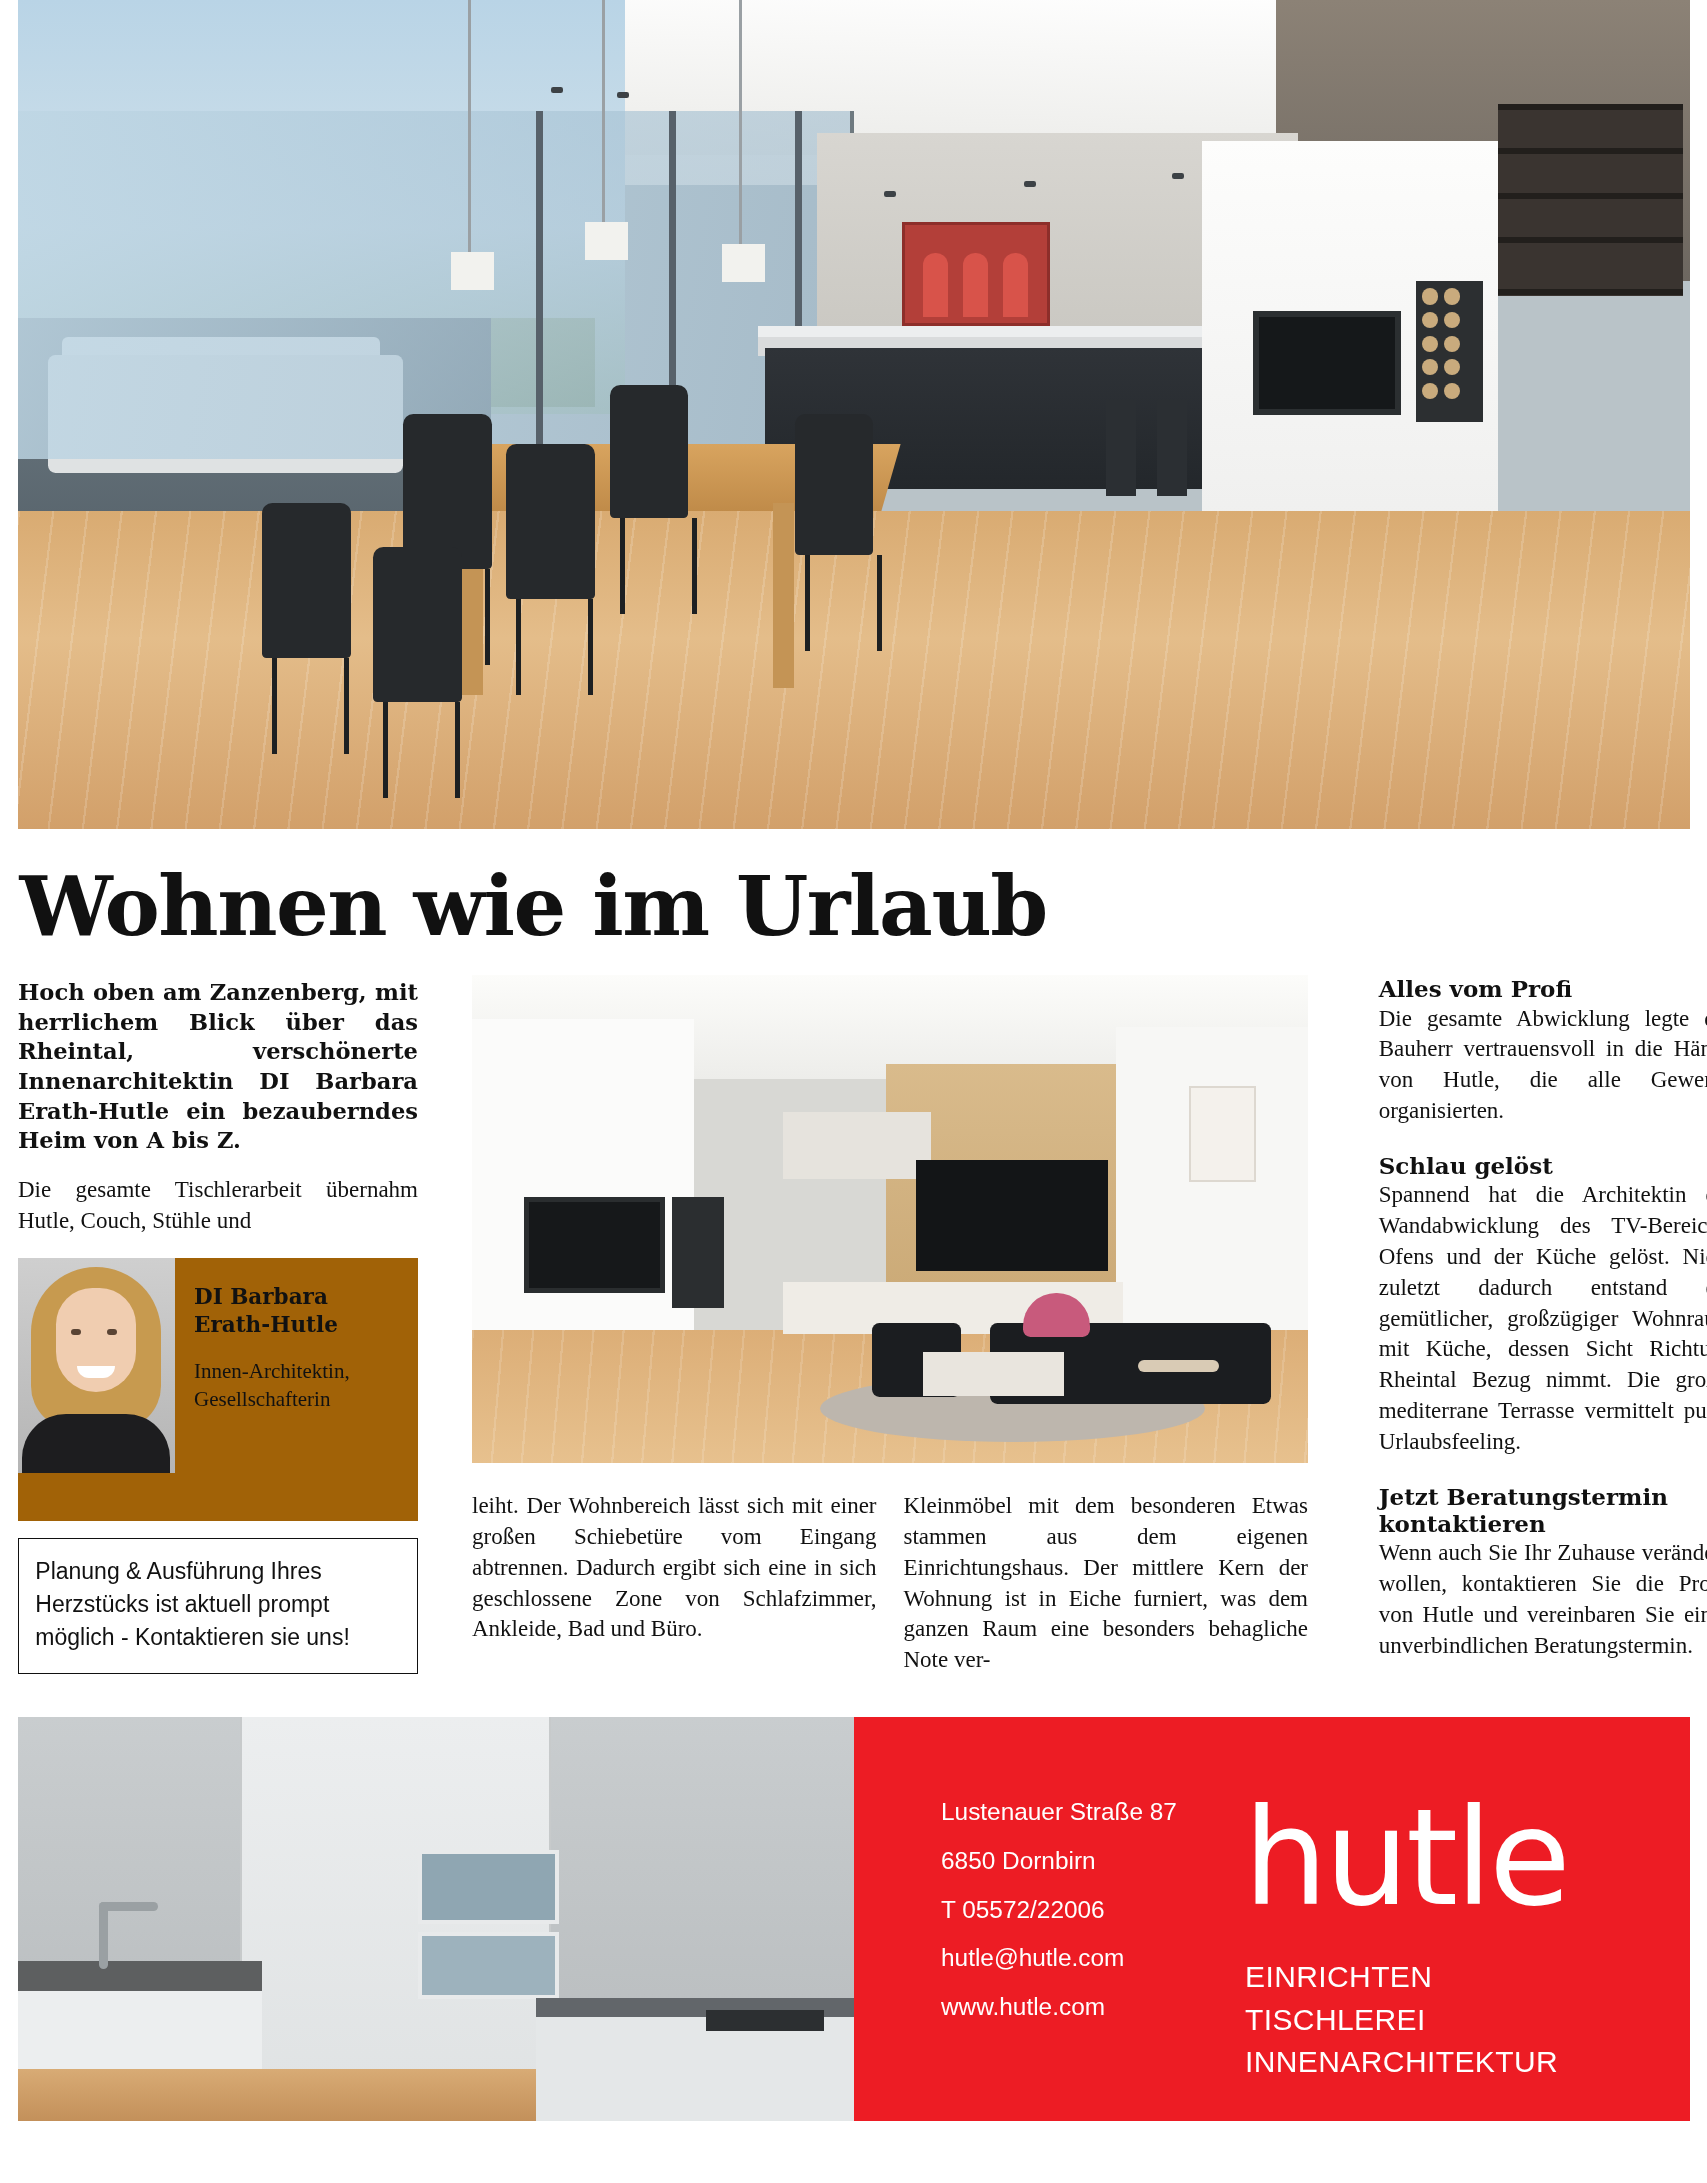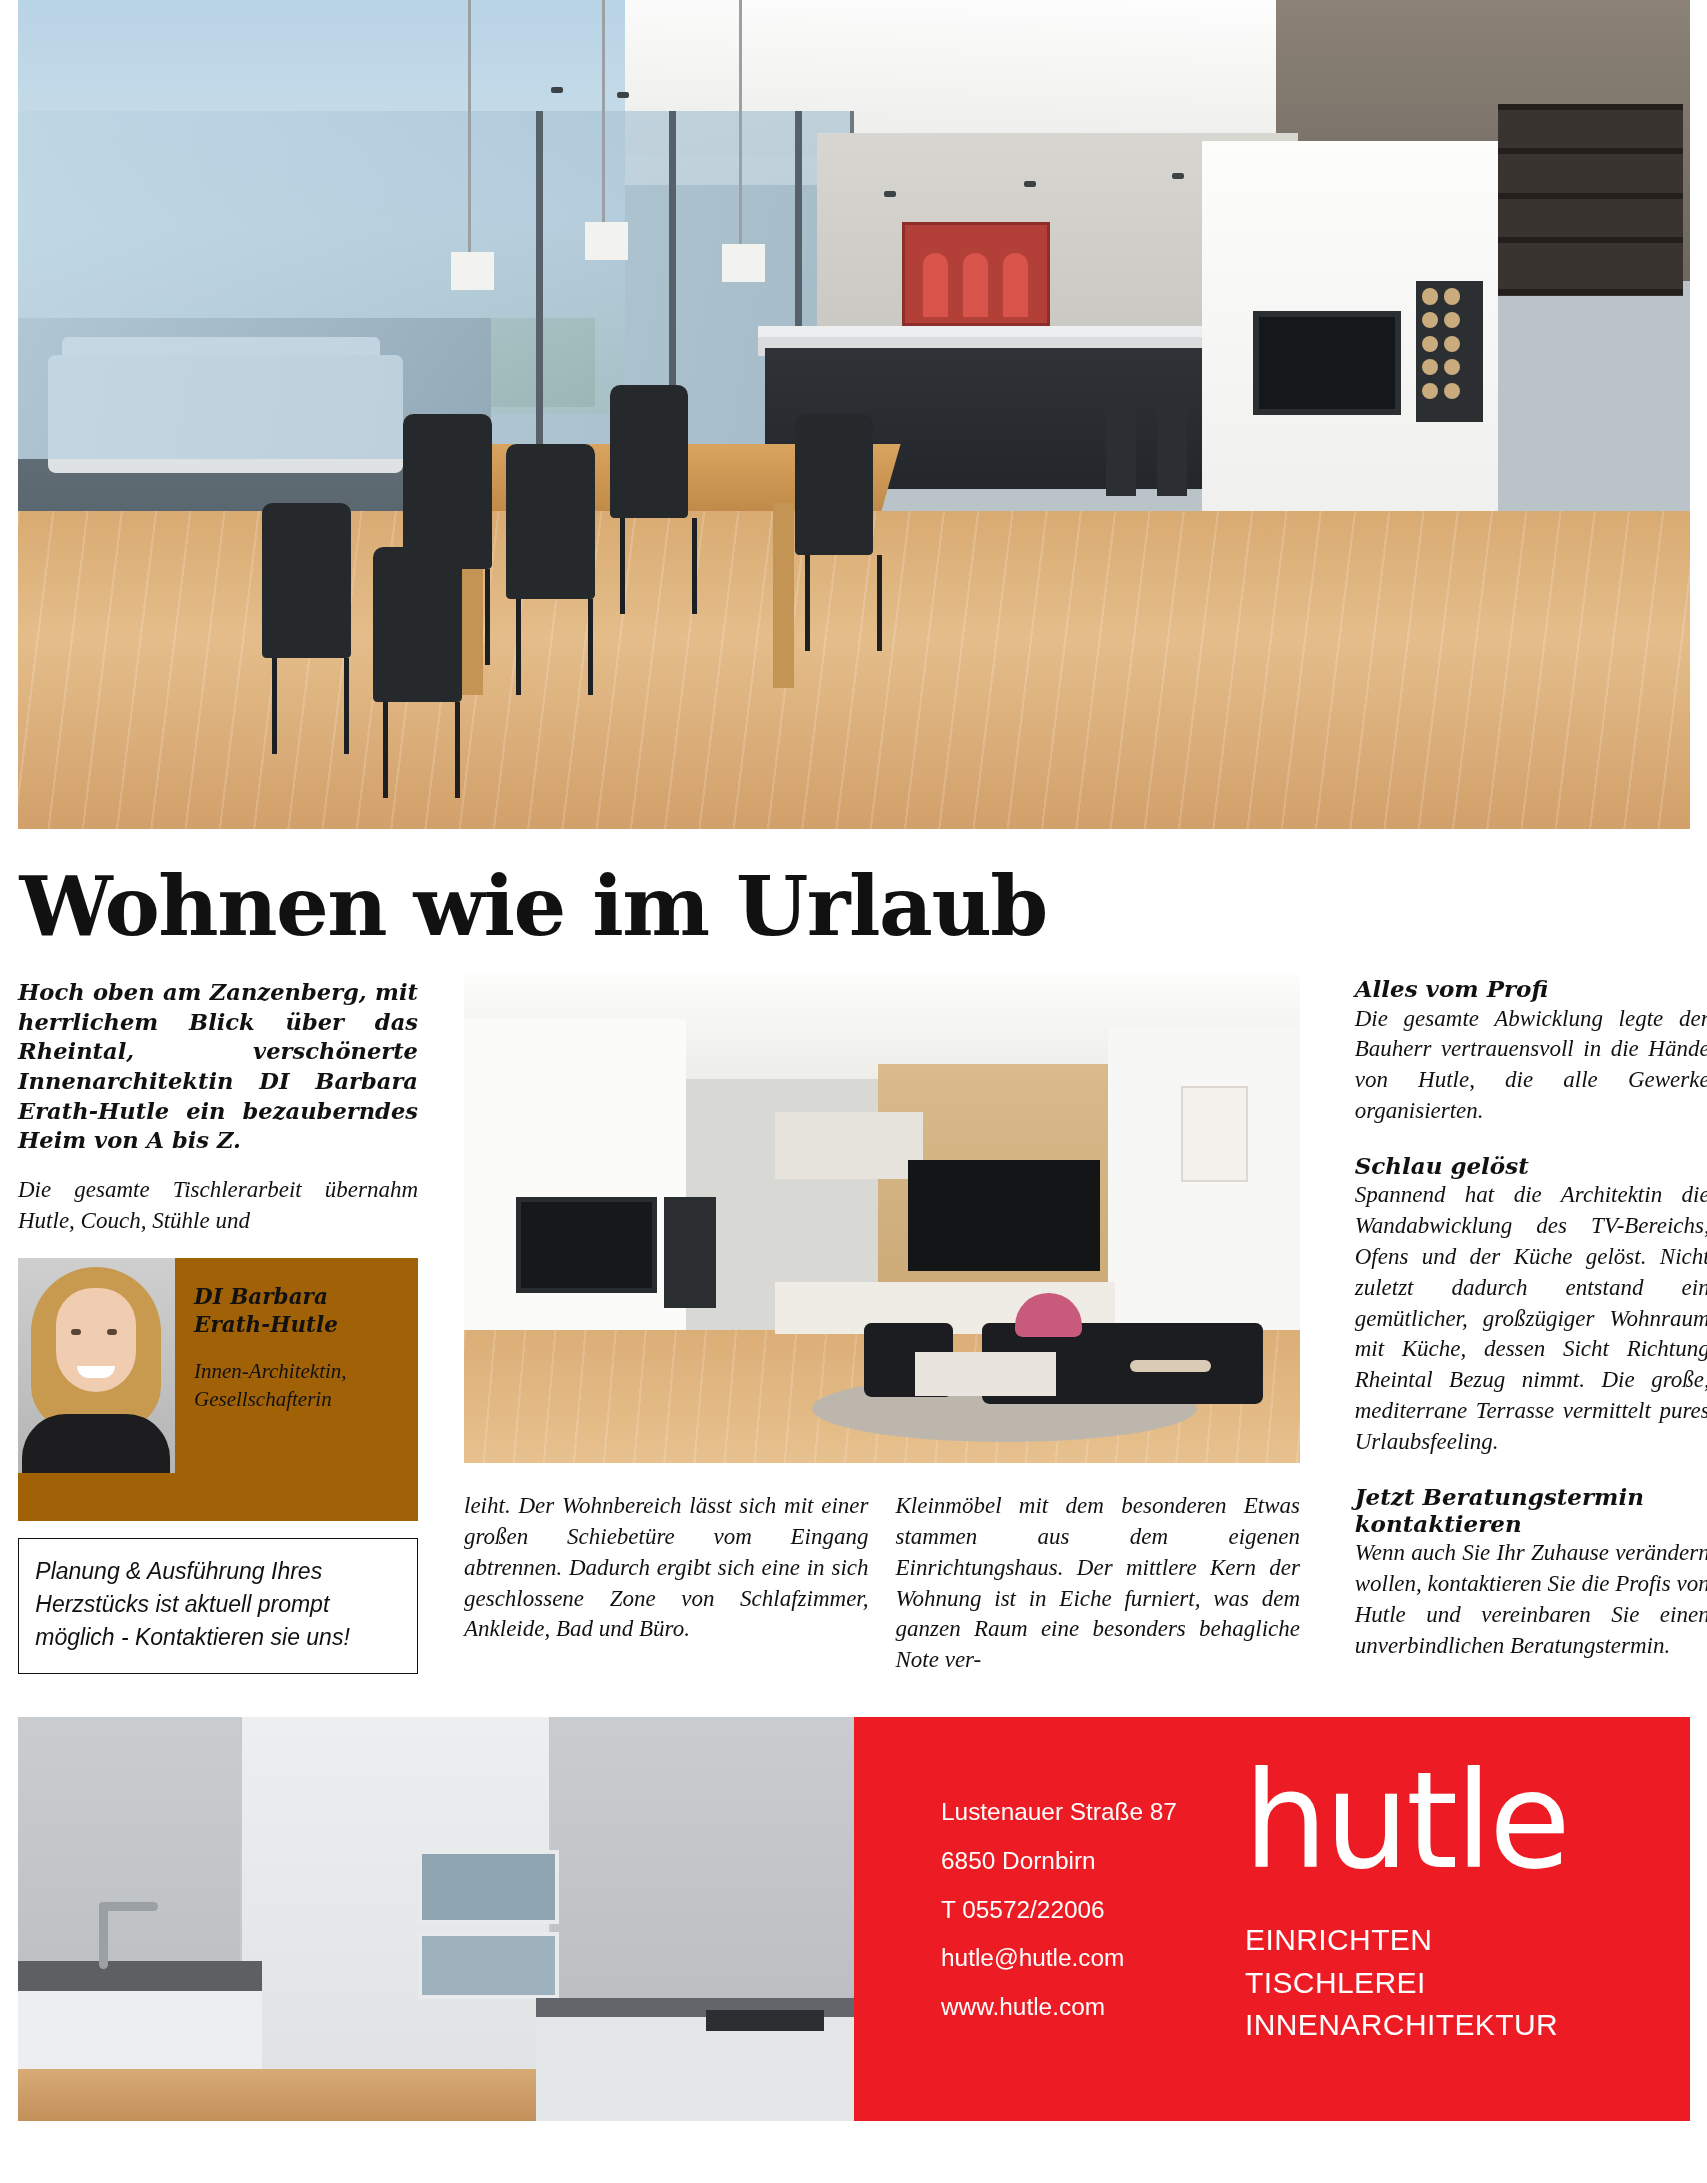--- a/index.html
+++ b/index.html
@@ -141,23 +141,22 @@
     letter-spacing: -1.5px;
     line-height: 1.05;
     margin: 34px 0 25px 1.5px;
     color: #111;
   }
 
   
   .article {
     display: grid;
     grid-template-columns: 419px 874px 0.7px 374px;
-    column-gap: 8px;
+    column-gap: 16px;
     align-items: start;
-    font-style: italic;
   }
   .col-left { width: 419px; padding-right: 19px; }
   .col-mid { width: 874px; padding: 0 19px; }
   .col-right { width: 374px; padding-left: 19px; }
 
   .lead {
     font-family: "DejaVu Serif", serif;
     font-weight: 700;
     font-size: 22.6px;
     line-height: 1.31;
@@ -325,20 +324,21 @@
     line-height: 2.0;
     padding: 71px 0 0 87px;
     width: 385px;
   }
   .footer .brandcol {
     padding: 38px 2px 0 0;
     flex: 1;
     display: flex;
     flex-direction: column;
     align-items: flex-start;
+    justify-content: center;
   }
   .footer .logo {
     font-family: "DejaVu Sans", sans-serif;
     font-weight: 400;
     font-size: 133px;
     letter-spacing: -3px;
     line-height: 1;
     margin: 0 0 0 4.4px;
     color: #ffffff;
   }

